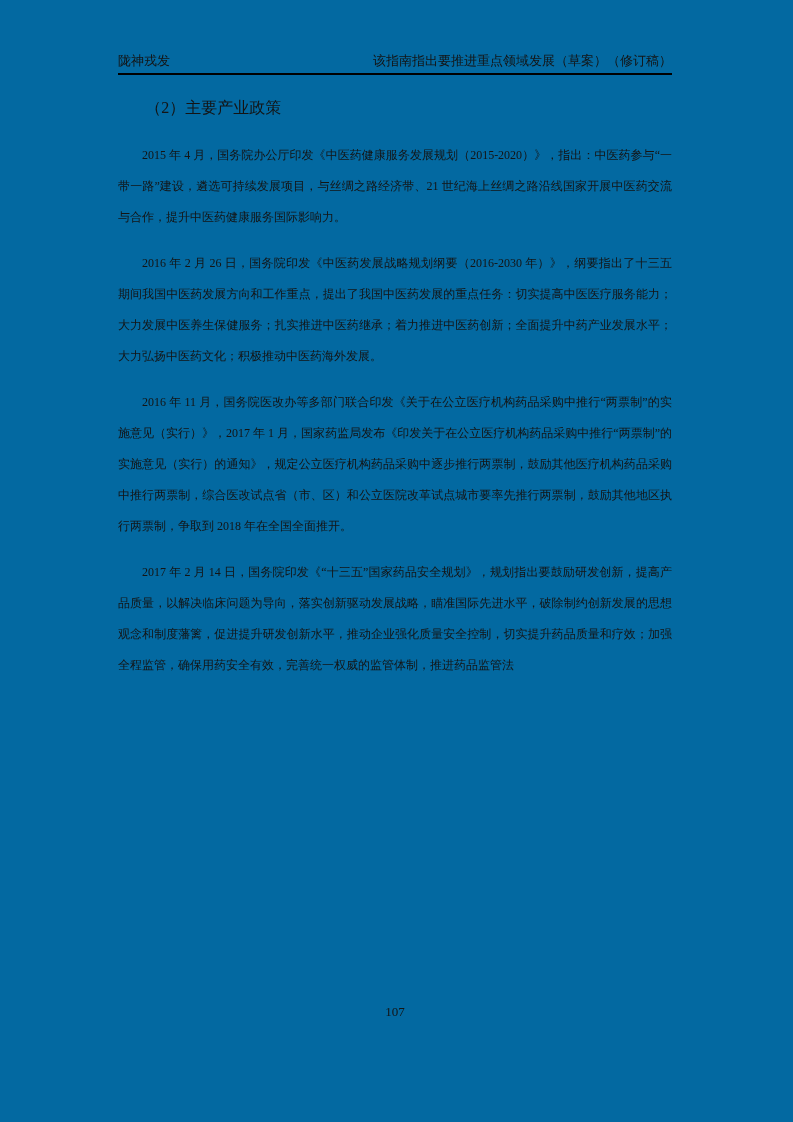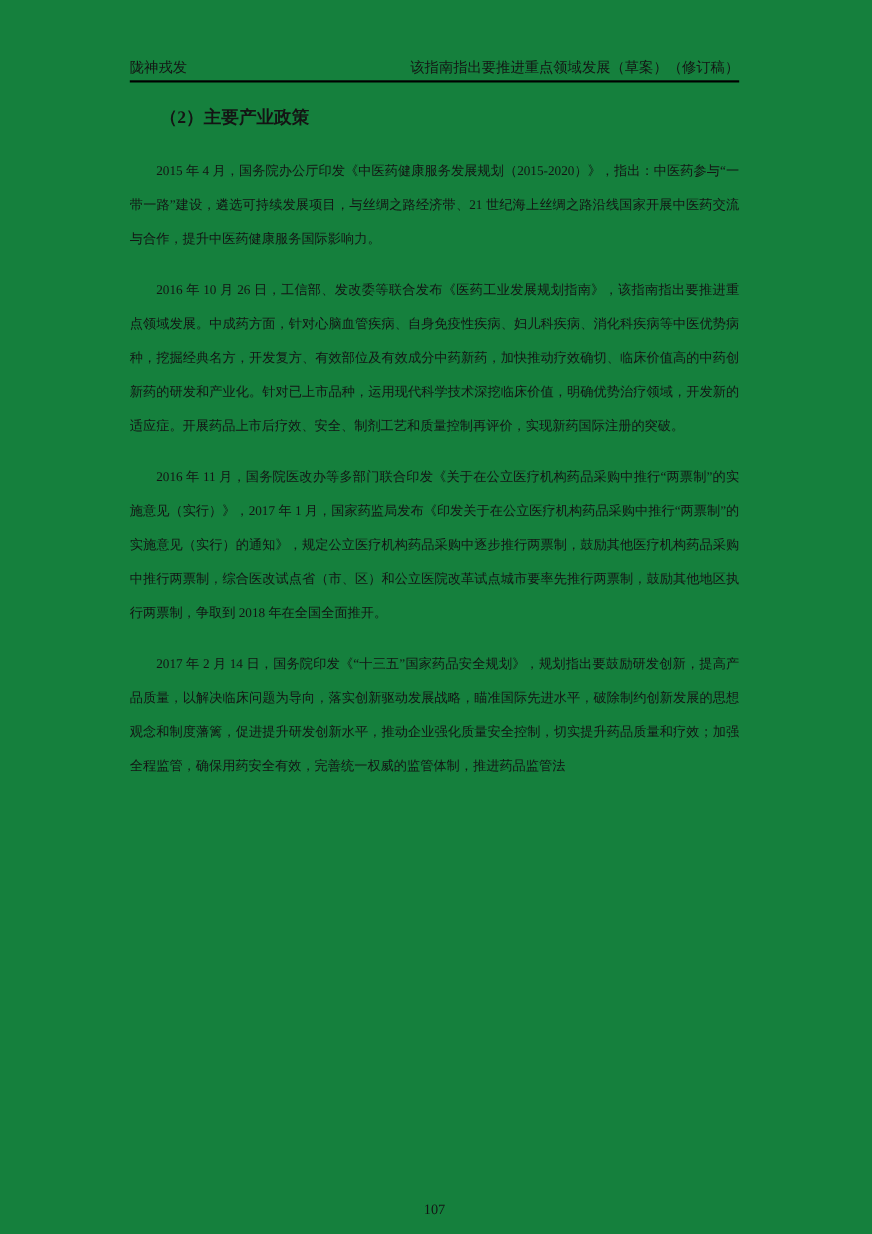--- a/index.html
+++ b/index.html
@@ -2,21 +2,21 @@
 <html><head>
 <meta charset="utf-8">
 <style>
   * { box-sizing: border-box; }
   html, body { margin: 0; padding: 0; background: #ffffff; }
   .page {
     position: relative;
     width: 793px;
     height: 1122px;
     margin: 0 auto;
-    background: #15803d;
+    background: #0369a1;
     color: #141414;
     font-family: "Liberation Serif", "DejaVu Serif", serif;
     overflow: hidden;
   }
   .header {
     position: absolute;
     left: 118px;
     width: 554px;
     top: 52px;
     display: flex;
@@ -32,57 +32,57 @@
     position: absolute;
     left: 118px;
     width: 554px;
     top: 92px;
   }
   .heading {
     font-size: 16px;
     line-height: 31px;
     margin: 0 0 17px 0;
     text-indent: 1.7em;
-    font-weight: bold;
+    font-weight: normal;
   }
   .para {
     font-size: 12px;
     line-height: 31px;
     text-align: justify;
     text-indent: 2em;
     margin: 0 0 15px 0;
     word-break: break-all;
   }
   .para:last-child { margin-bottom: 0; }
   .footer {
     position: absolute;
     left: 118px;
     width: 554px;
-    top: 1092px;
+    top: 1004px;
     text-align: center;
     font-size: 13px;
   }
 </style>
 </head>
 <body>
 
 <div class="page">
 
   <div class="header">
     <span>陇神戎发</span>
     <span>该指南指出要推进重点领域发展（草案）（修订稿）</span>
   </div>
 
   <div class="content">
     <p class="heading">（2）主要产业政策</p>
 
     <p class="para">2015 年 4 月，国务院办公厅印发《中医药健康服务发展规划（2015-2020）》，指出：中医药参与“一带一路”建设，遴选可持续发展项目，与丝绸之路经济带、21 世纪海上丝绸之路沿线国家开展中医药交流与合作，提升中医药健康服务国际影响力。</p>
 
+    <p class="para">2016 年 2 月 26 日，国务院印发《中医药发展战略规划纲要（2016-2030 年）》，纲要指出了十三五期间我国中医药发展方向和工作重点，提出了我国中医药发展的重点任务：切实提高中医医疗服务能力；大力发展中医养生保健服务；扎实推进中医药继承；着力推进中医药创新；全面提升中药产业发展水平；大力弘扬中医药文化；积极推动中医药海外发展。</p>
 
-    <p class="para">2016 年 10 月 26 日，工信部、发改委等联合发布《医药工业发展规划指南》，该指南指出要推进重点领域发展。中成药方面，针对心脑血管疾病、自身免疫性疾病、妇儿科疾病、消化科疾病等中医优势病种，挖掘经典名方，开发复方、有效部位及有效成分中药新药，加快推动疗效确切、临床价值高的中药创新药的研发和产业化。针对已上市品种，运用现代科学技术深挖临床价值，明确优势治疗领域，开发新的适应症。开展药品上市后疗效、安全、制剂工艺和质量控制再评价，实现新药国际注册的突破。</p>
 
     <p class="para">2016 年 11 月，国务院医改办等多部门联合印发《关于在公立医疗机构药品采购中推行“两票制”的实施意见（实行）》，2017 年 1 月，国家药监局发布《印发关于在公立医疗机构药品采购中推行“两票制”的实施意见（实行）的通知》，规定公立医疗机构药品采购中逐步推行两票制，鼓励其他医疗机构药品采购中推行两票制，综合医改试点省（市、区）和公立医院改革试点城市要率先推行两票制，鼓励其他地区执行两票制，争取到 2018 年在全国全面推开。</p>
 
     <p class="para">2017 年 2 月 14 日，国务院印发《“十三五”国家药品安全规划》，规划指出要鼓励研发创新，提高产品质量，以解决临床问题为导向，落实创新驱动发展战略，瞄准国际先进水平，破除制约创新发展的思想观念和制度藩篱，促进提升研发创新水平，推动企业强化质量安全控制，切实提升药品质量和疗效；加强全程监管，确保用药安全有效，完善统一权威的监管体制，推进药品监管法</p>
   </div>
 
   <div class="footer">
     <span>107</span>
   </div>
 

